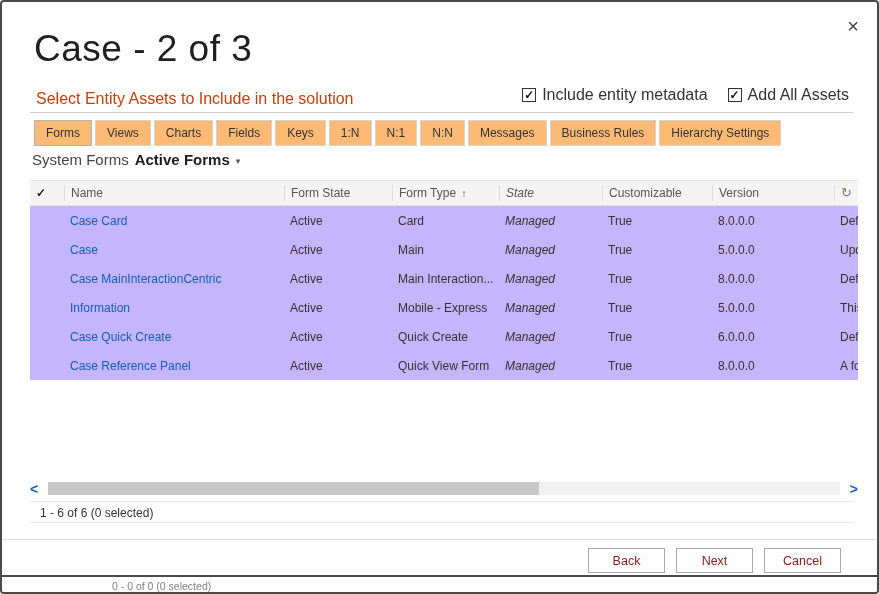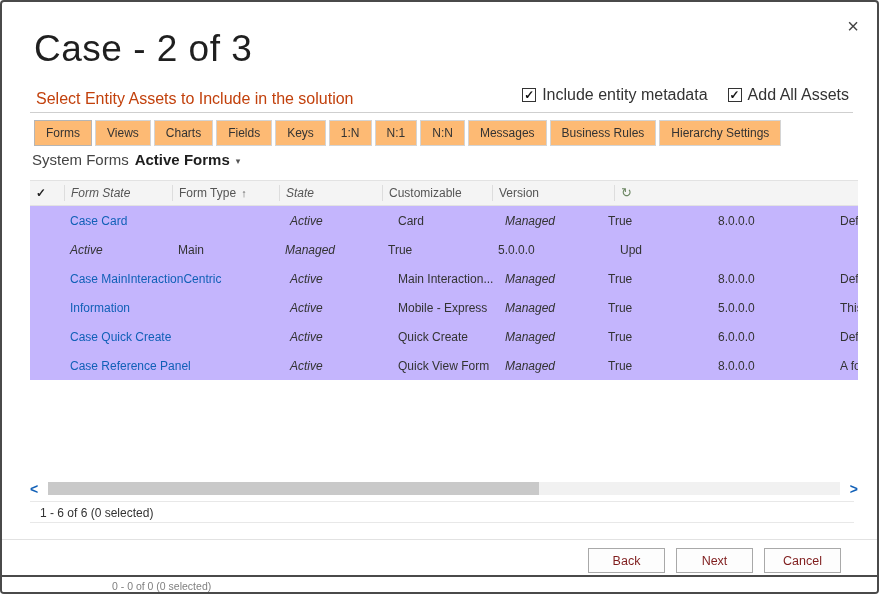--- a/index.html
+++ b/index.html
@@ -71,21 +71,21 @@
   .th { padding-left:6px; border-left:1px solid #dddddd; height:16px; line-height:16px;
         white-space:nowrap; overflow:hidden; }
   .th:first-child { border-left:none; }
   .tr {
     display:flex; align-items:center; height:29px; font-size:12px; color:#333;
     background:#c4b5fd; cursor:default;
   }
   .td { padding-left:6px; white-space:nowrap; overflow:hidden; }
   .col-check { width:34px; }
   .col-name  { width:220px; }
-  .col-fstate{ width:108px;font-style:italic; }
+  .col-fstate{ width:108px; }
   .col-ftype { width:107px; }
   .col-state { width:103px;font-style:italic; }
   .col-cust  { width:110px; }
   .col-ver   { width:122px; }
   .col-desc  { flex:1; }
   .link { color:#1160b7; cursor:pointer; }
   .sort-arrow { font-size:11px; color:#666; margin-left:5px; }
   .refresh-glyph { color:#6d8764; font-size:13px; }
   .hdr-check { color:#222; font-weight:bold; font-size:12px; }
   
@@ -163,20 +163,21 @@
 
   <div class="filter">
     <span>System Forms</span>
     <span class="filter-selected">Active Forms</span>
     <span class="chev">▾</span>
   </div>
 
   <div class="grid">
     <div class="thead">
       <div class="th col-check hdr-check">✓</div>
+      <div class="th col-name">Name</div>
       <div class="th col-fstate">Form State</div>
       <div class="th col-ftype">
         <span>Form Type</span><span class="sort-arrow">↑</span>
       </div>
       <div class="th col-state">State</div>
       <div class="th col-cust">Customizable</div>
       <div class="th col-ver">Version</div>
       <div class="th col-desc"><span class="refresh-glyph">↻</span></div>
     </div>
 
@@ -185,20 +186,21 @@
       <div class="td col-name link">Case Card</div>
       <div class="td col-fstate">Active</div>
       <div class="td col-ftype">Card</div>
       <div class="td col-state">Managed</div>
       <div class="td col-cust">True</div>
       <div class="td col-ver">8.0.0.0</div>
       <div class="td col-desc">Def</div>
     </div>
     <div class="tr">
       <div class="td col-check"></div>
+      <div class="td col-name link">Case</div>
       <div class="td col-fstate">Active</div>
       <div class="td col-ftype">Main</div>
       <div class="td col-state">Managed</div>
       <div class="td col-cust">True</div>
       <div class="td col-ver">5.0.0.0</div>
       <div class="td col-desc">Upd</div>
     </div>
     <div class="tr">
       <div class="td col-check"></div>
       <div class="td col-name link">Case MainInteractionCentric</div>

